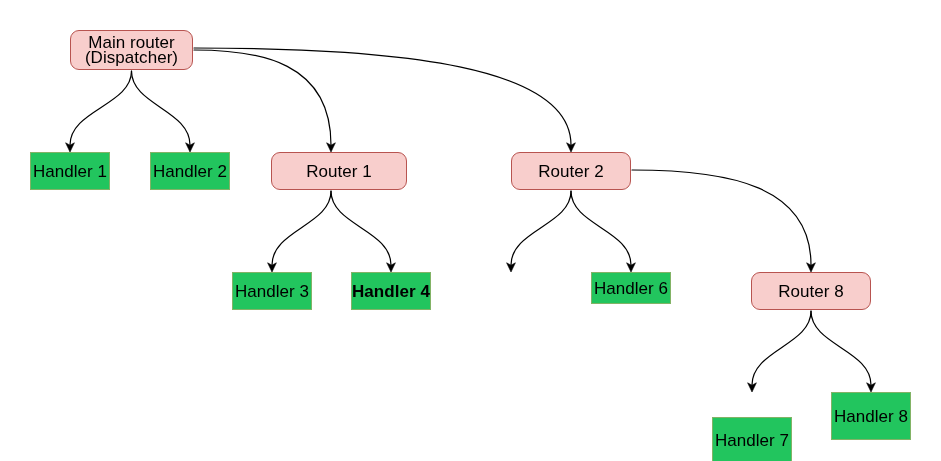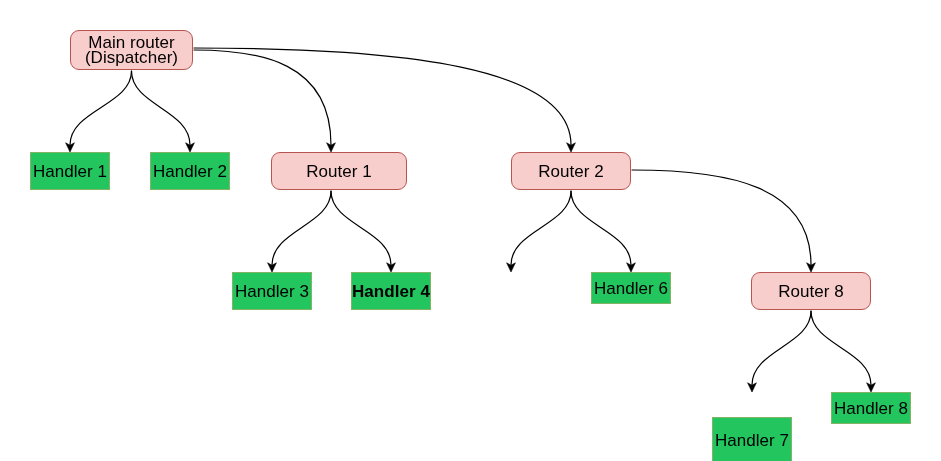--- a/index.html
+++ b/index.html
@@ -142,15 +142,15 @@
 
   <div class="node handler" style="left:351px; top:272px; width:80px; height:38px;font-weight:bold;">Handler 4</div>
 
 
   <div class="node handler" style="left:591px; top:272px; width:80px; height:32px;">Handler 6</div>
 
   <div class="node router" style="left:751px; top:272px; width:120px; height:38px;">Router 8</div>
 
   <div class="node handler" style="left:712px; top:392px; width:80px; height:46px;margin-top:25px;">Handler 7</div>
 
-  <div class="node handler" style="left:831px; top:392px; width:80px; height:32px;">Handler 8</div>
+  <div class="node handler" style="left:831px; top:392px; width:80px; height:48px;">Handler 8</div>
 
 </div>
 
 </body></html>

